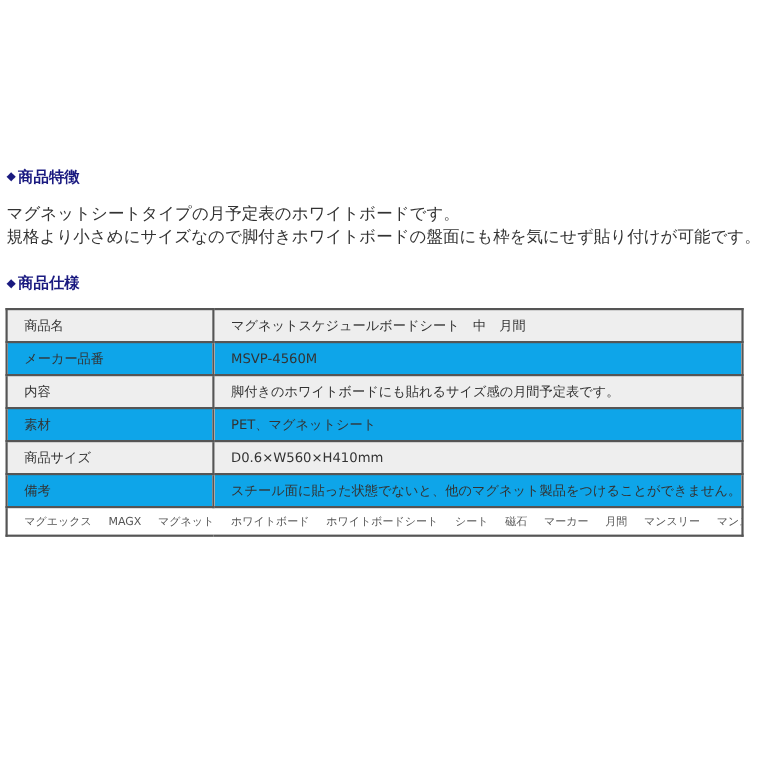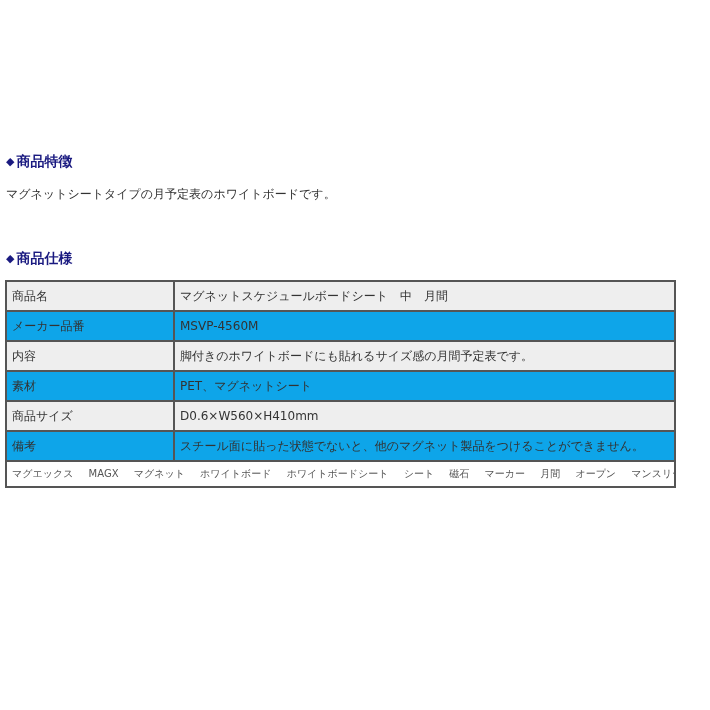--- a/index.html
+++ b/index.html
@@ -31,41 +31,41 @@
       margin-right: 2px;
       vertical-align: 1px;
     }
     #features-heading { top: 152px; }
     #specs-heading { top: 249px; }
 
     .features-body {
       position: absolute;
       left: 6px;
       top: 184px;
-      font-size: 12px;
+      font-size: 15px;
       line-height: 21px;
       color: #333333;
       white-space: nowrap;
     }
     .features-body div { height: 21px; }
 
     table.spec-table {
       position: absolute;
       left: 5px;
       top: 280px;
       width: 671px;
       border-collapse: collapse;
       font-size: 12px;
       color: #333333;
       table-layout: fixed;
     }
     table.spec-table td {
       border: 2px solid #555555;
       height: 28px;
-      padding: 0 5px;
+      padding: 0 15px;
       vertical-align: middle;
       white-space: nowrap;
       overflow: hidden;
     }
     table.spec-table td.label-cell { width: 156px; }
     table.spec-table tr.shaded td { background: #eeeeee; }
     table.spec-table tr.plain td { background: #0ea5e9; }
     table.spec-table tr.tags-row td {
       height: 24px;
       font-size: 10px;
@@ -79,20 +79,21 @@
   </style>
 </head>
 <body>
 
 <div id="features-heading" class="section-heading">
   <span class="diamond">◆</span><span>商品特徴</span>
 </div>
 
 <div class="features-body">
   <div>マグネットシートタイプの月予定表のホワイトボードです。</div>
+  <div>規格より小さめにサイズなので脚付きホワイトボードの盤面にも枠を気にせず貼り付けが可能です。</div>
 </div>
 
 <div id="specs-heading" class="section-heading">
   <span class="diamond">◆</span><span>商品仕様</span>
 </div>
 
 <table class="spec-table">
   <tbody>
     <tr class="shaded">
       <td class="label-cell">商品名</td>
@@ -122,18 +123,18 @@
       <td colspan="2">
         <span class="tag">マグエックス</span>
         <span class="tag">MAGX</span>
         <span class="tag">マグネット</span>
         <span class="tag">ホワイトボード</span>
         <span class="tag">ホワイトボードシート</span>
         <span class="tag">シート</span>
         <span class="tag">磁石</span>
         <span class="tag">マーカー</span>
         <span class="tag">月間</span>
-        <span class="tag">オープン</span>
+        <span class="tag">マンスリー</span>
         <span class="tag">マンスリーボード</span>
       </td>
     </tr>
   </tbody>
 </table>
 
 </body></html>

